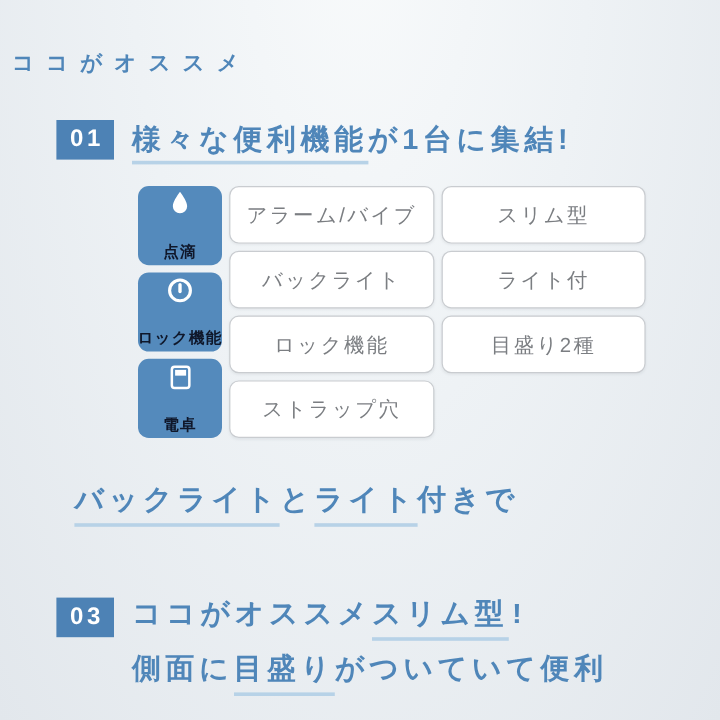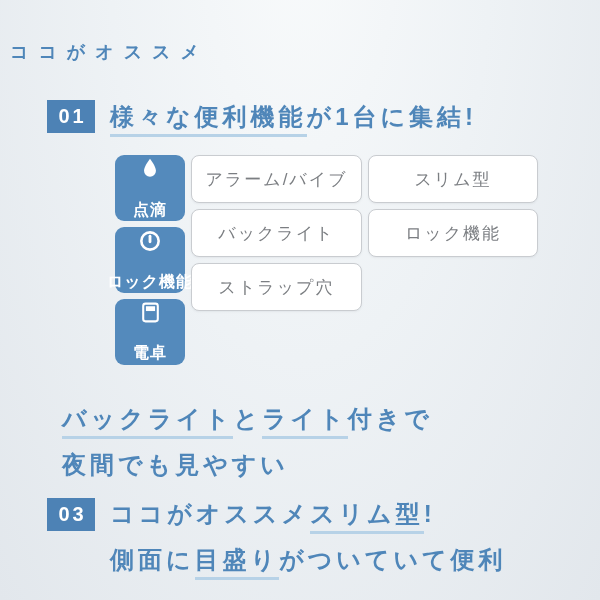--- a/index.html
+++ b/index.html
@@ -23,38 +23,38 @@
   .badge{
     display:inline-block;width:48px;height:33px;line-height:33px;
     background:#4d82b5;color:#ffffff;text-align:center;
     font-size:20px;font-weight:bold;letter-spacing:3px;text-indent:3px;
     flex:0 0 48px;margin-top:1px;
   }
   .heading{
     margin:0 0 0 15px;font-size:24px;font-weight:bold;color:#4f86b9;
     letter-spacing:4px;line-height:35px;white-space:nowrap;
   }
-  .heading.twoline{line-height:46px;margin-top:-6px;}
+  .heading.twoline{line-height:46px;margin-top:-6px;font-family:Liberation Mono, monospace;}
   .u{
     border-bottom:3px solid #b7d2e7;
     padding-bottom:4px;
   }
   
   .feature-table{
     position:absolute;top:155px;left:115px;
     display:flex;gap:6px;
   }
   .icon-col{display:flex;flex-direction:column;gap:6px;width:70px;}
   .icon-box{
     width:70px;height:66px;border-radius:9px;background:#548abc;
     display:flex;flex-direction:column;align-items:center;justify-content:center;
   }
   .icon-box svg{display:block;}
   .icon-label{
-    color:#ffffff;font-weight:bold;font-size:16px;letter-spacing:1px;
+    color:#0f172a;font-weight:bold;font-size:13px;letter-spacing:1px;
     margin-top:18px;white-space:nowrap;
   }
   .cells{
     display:grid;grid-template-columns:171px 170px;grid-auto-rows:48px;gap:6px;
   }
   .cell{
     background:#ffffff;border:1px solid #c9ccd0;border-radius:8px;
     display:flex;align-items:center;justify-content:center;
     font-size:17px;color:#7b7e82;letter-spacing:2px;
     box-shadow:0 1px 2px rgba(120,130,140,0.10);
@@ -104,27 +104,29 @@
         </span>
         <span class="icon-label">電卓</span>
       </div>
 
     </div>
 
     <div class="cells">
       <div class="cell">アラーム/バイブ</div>
       <div class="cell">スリム型</div>
       <div class="cell">バックライト</div>
+      <div class="cell">ライト付</div>
       <div class="cell">ロック機能</div>
+      <div class="cell">目盛り2種</div>
       <div class="cell">ストラップ穴</div>
     </div>
   </div>
 
   <section class="sec sec02">
-    <h2 class="heading twoline"><span class="u">バックライト</span><span>と</span><span class="u">ライト</span><span>付きで</span><br><span>夜間でも見やすい</span></h2>
+    <h2 class="heading twoline"><span class="u">バックライト</span><span>と</span><span class="u">ライト</span><span>付きで</span><br></h2>
   </section>
 
   <section class="sec sec03">
     <span class="badge">03</span>
     <h2 class="heading twoline"><span>ココがオススメ</span><span class="u">スリム型</span><span>!</span><br><span>側面に</span><span class="u">目盛り</span><span>がついていて便利</span></h2>
   </section>
 
 </div>
 
 </body></html>

